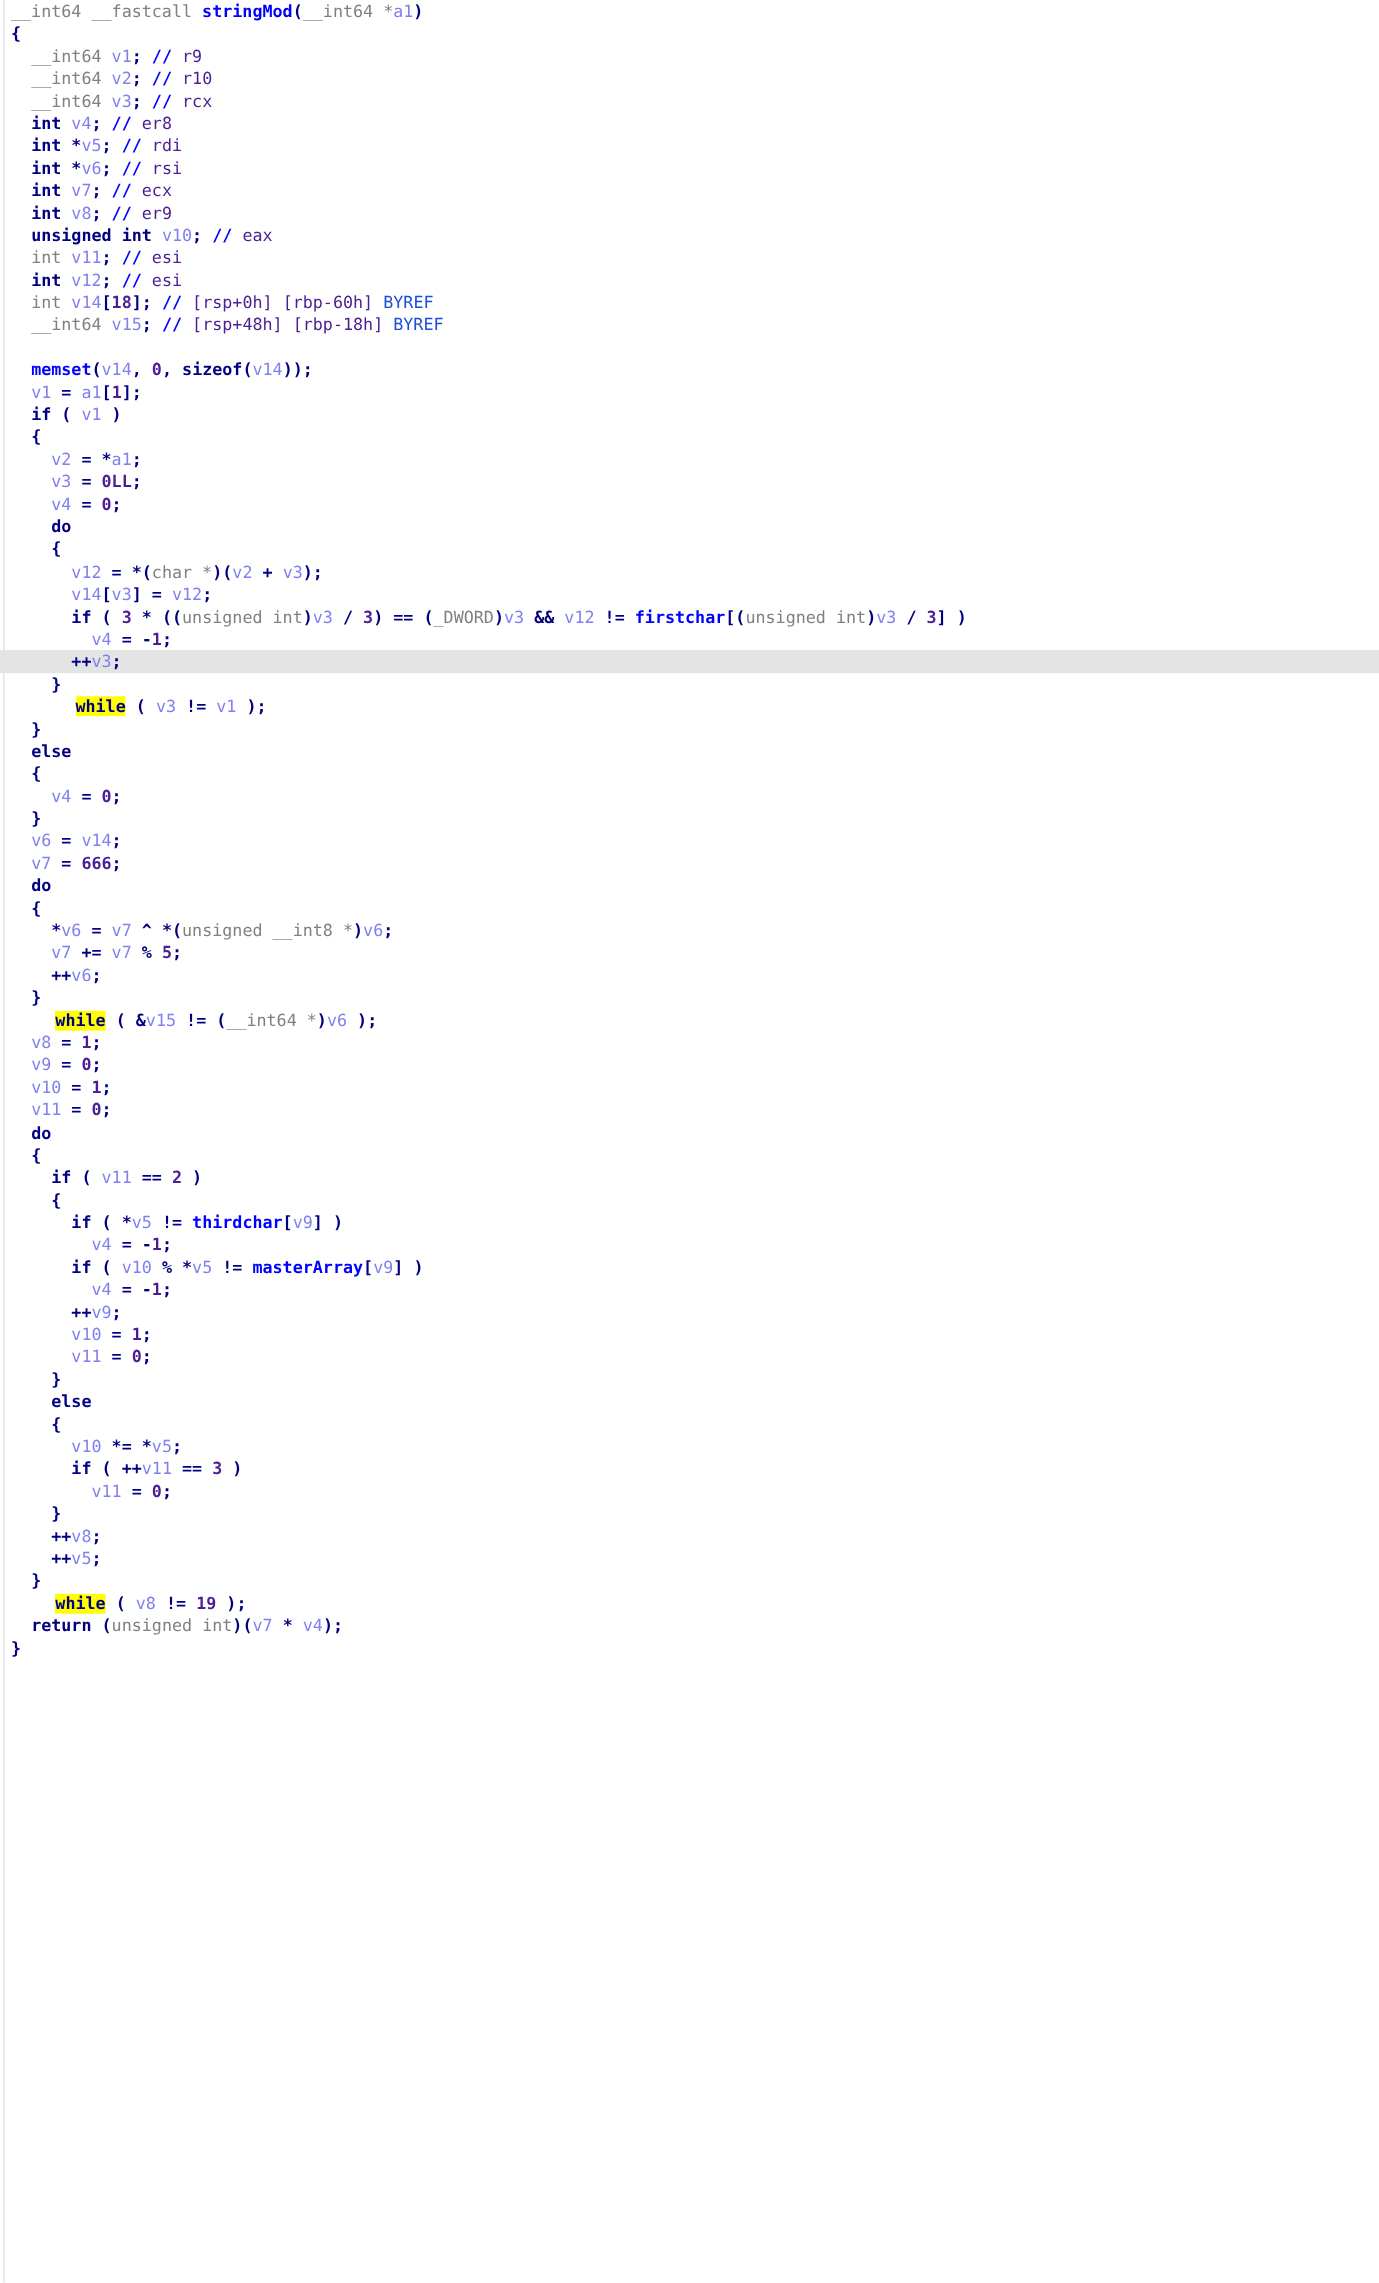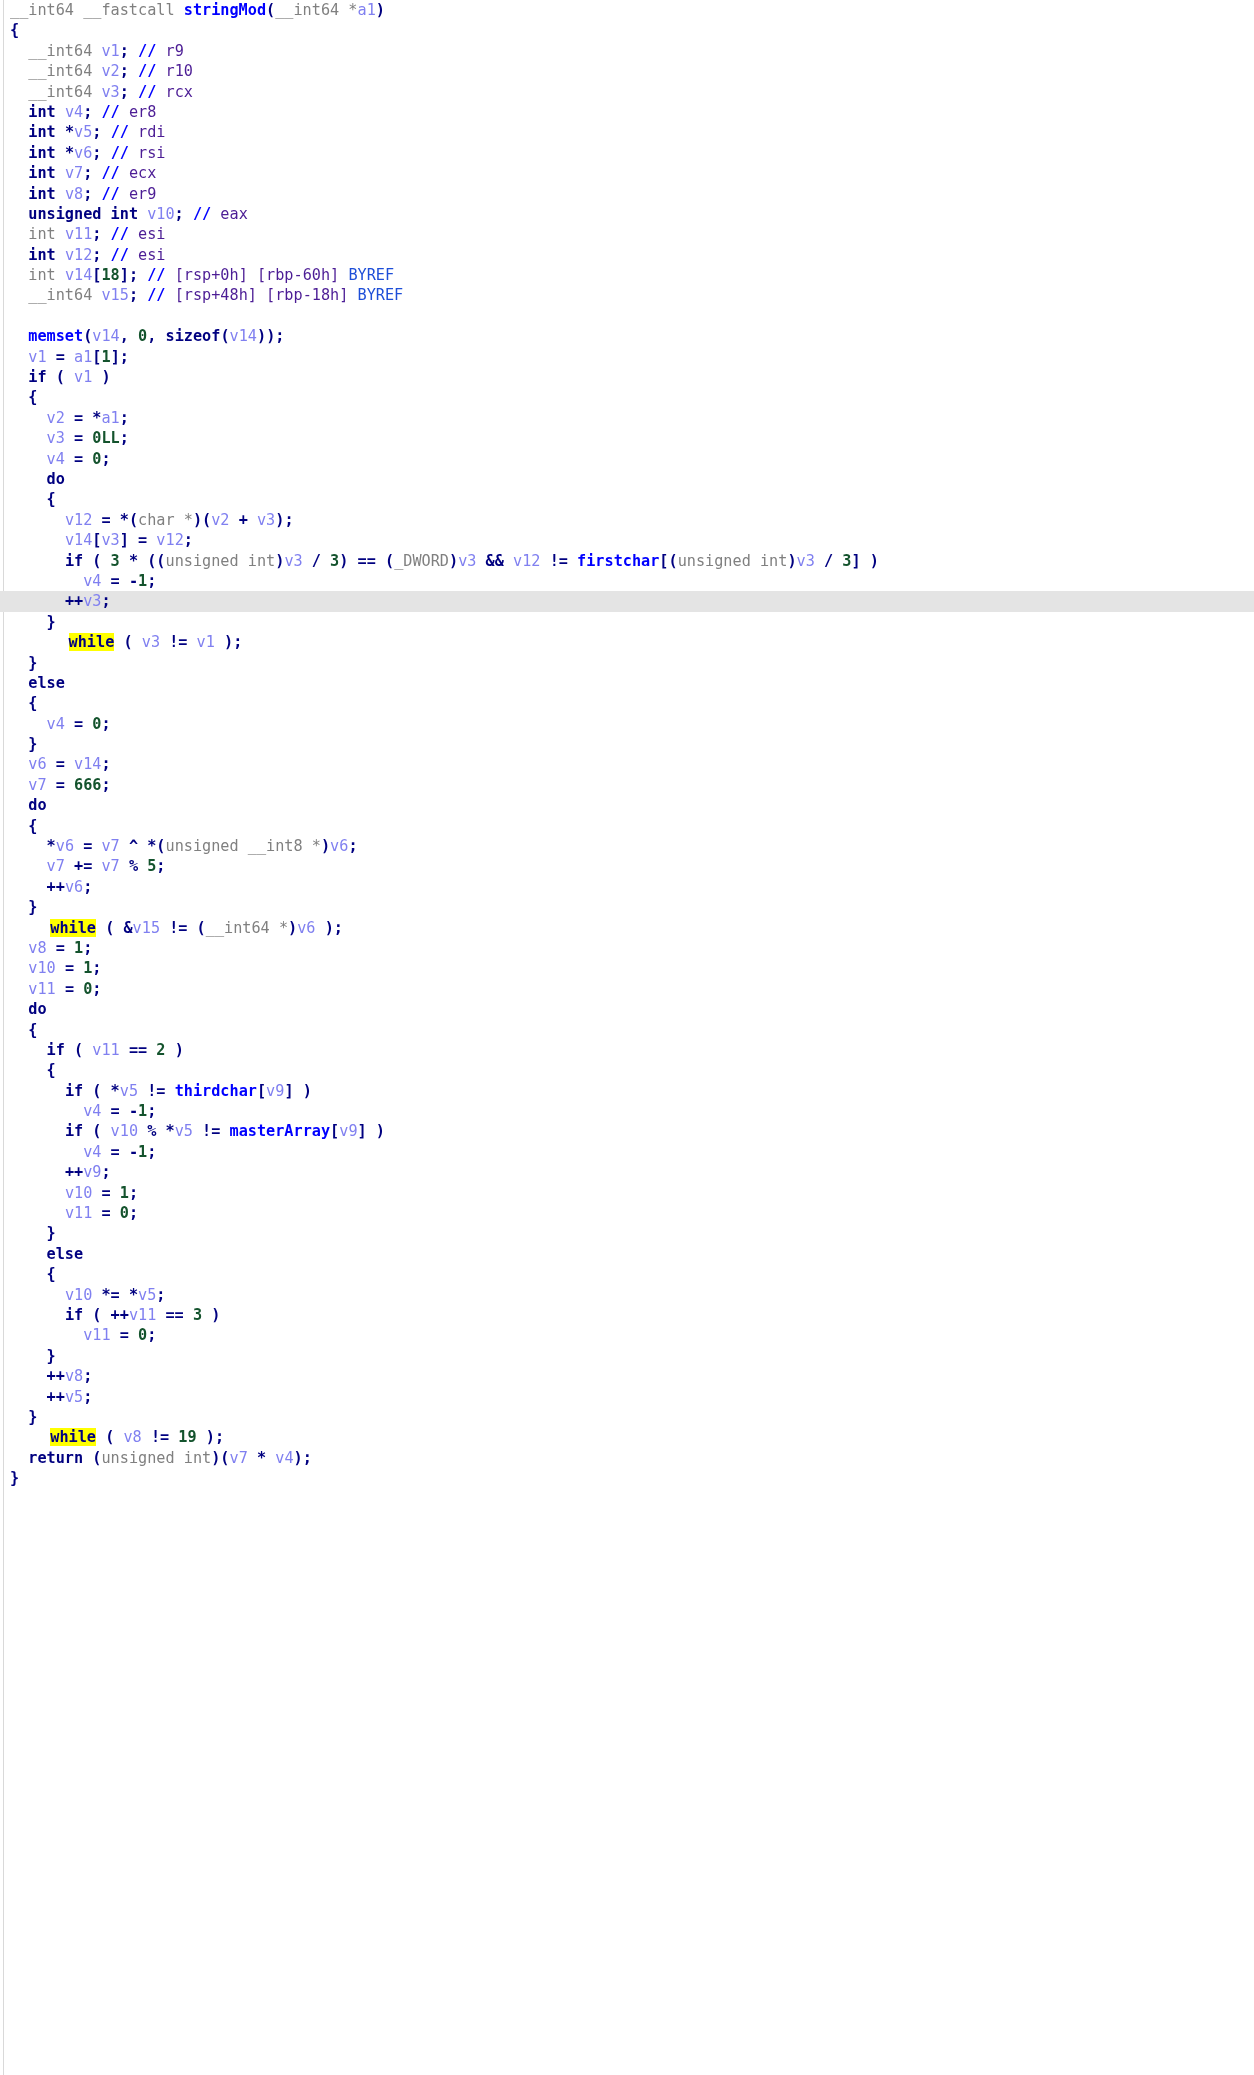--- a/index.html
+++ b/index.html
@@ -51,21 +51,21 @@
   }
   .code-line.current {
     background: #e4e4e4;
   }
 
   
   .t-kw      { color: #000080; font-weight: bold; }   
   .t-punc    { color: #000080; font-weight: bold; }   
   .t-var     { color: #8080f0; }                      
   .t-arg     { color: #8080f0; }                      
-  .t-num     { color: #14532d; font-weight: bold; }   
+  .t-num     { color: #4c1d95; font-weight: bold; }   
   .t-fn      { color: #0000ff; font-weight: bold; }   
   .t-cmt     { color: #4c1d95; }                      
   .t-cmtmark { color: #0000ff; font-weight: bold; }   
   .t-type    { color: #808080; }                      
   .t-plain   { color: #1d4ed8; }
   .t-hl      { background: #ffff00; margin-left: 22px; }                 
 </style>
 </head>
 <body>
 
@@ -112,20 +112,21 @@
       <div class="code-line"><span>  </span><span class="t-var">v6</span><span class="t-punc"> = </span><span class="t-var">v14</span><span class="t-punc">;</span></div>
       <div class="code-line"><span>  </span><span class="t-var">v7</span><span class="t-punc"> = </span><span class="t-num">666</span><span class="t-punc">;</span></div>
       <div class="code-line"><span>  </span><span class="t-kw">do</span></div>
       <div class="code-line"><span>  </span><span class="t-punc">{</span></div>
       <div class="code-line"><span>    </span><span class="t-punc">*</span><span class="t-var">v6</span><span class="t-punc"> = </span><span class="t-var">v7</span><span class="t-punc"> ^ *(</span><span class="t-type">unsigned __int8 *</span><span class="t-punc">)</span><span class="t-var">v6</span><span class="t-punc">;</span></div>
       <div class="code-line"><span>    </span><span class="t-var">v7</span><span class="t-punc"> += </span><span class="t-var">v7</span><span class="t-punc"> % </span><span class="t-num">5</span><span class="t-punc">;</span></div>
       <div class="code-line"><span>    </span><span class="t-punc">++</span><span class="t-var">v6</span><span class="t-punc">;</span></div>
       <div class="code-line"><span>  </span><span class="t-punc">}</span></div>
       <div class="code-line"><span>  </span><span class="t-kw t-hl">while</span><span class="t-punc"> ( &amp;</span><span class="t-var">v15</span><span class="t-punc"> != (</span><span class="t-type">__int64 *</span><span class="t-punc">)</span><span class="t-var">v6</span><span class="t-punc"> );</span></div>
       <div class="code-line"><span>  </span><span class="t-var">v8</span><span class="t-punc"> = </span><span class="t-num">1</span><span class="t-punc">;</span></div>
+      <div class="code-line"><span>  </span><span class="t-var">v9</span><span class="t-punc"> = </span><span class="t-num">0</span><span class="t-punc">;</span></div>
       <div class="code-line"><span>  </span><span class="t-var">v10</span><span class="t-punc"> = </span><span class="t-num">1</span><span class="t-punc">;</span></div>
       <div class="code-line"><span>  </span><span class="t-var">v11</span><span class="t-punc"> = </span><span class="t-num">0</span><span class="t-punc">;</span></div>
       <div class="code-line"><span>  </span><span class="t-kw">do</span></div>
       <div class="code-line"><span>  </span><span class="t-punc">{</span></div>
       <div class="code-line"><span>    </span><span class="t-kw">if</span><span class="t-punc"> ( </span><span class="t-var">v11</span><span class="t-punc"> == </span><span class="t-num">2</span><span class="t-punc"> )</span></div>
       <div class="code-line"><span>    </span><span class="t-punc">{</span></div>
       <div class="code-line"><span>      </span><span class="t-kw">if</span><span class="t-punc"> ( *</span><span class="t-var">v5</span><span class="t-punc"> != </span><span class="t-fn">thirdchar</span><span class="t-punc">[</span><span class="t-var">v9</span><span class="t-punc">] )</span></div>
       <div class="code-line"><span>        </span><span class="t-var">v4</span><span class="t-punc"> = -</span><span class="t-num">1</span><span class="t-punc">;</span></div>
       <div class="code-line"><span>      </span><span class="t-kw">if</span><span class="t-punc"> ( </span><span class="t-var">v10</span><span class="t-punc"> % *</span><span class="t-var">v5</span><span class="t-punc"> != </span><span class="t-fn">masterArray</span><span class="t-punc">[</span><span class="t-var">v9</span><span class="t-punc">] )</span></div>
       <div class="code-line"><span>        </span><span class="t-var">v4</span><span class="t-punc"> = -</span><span class="t-num">1</span><span class="t-punc">;</span></div>

